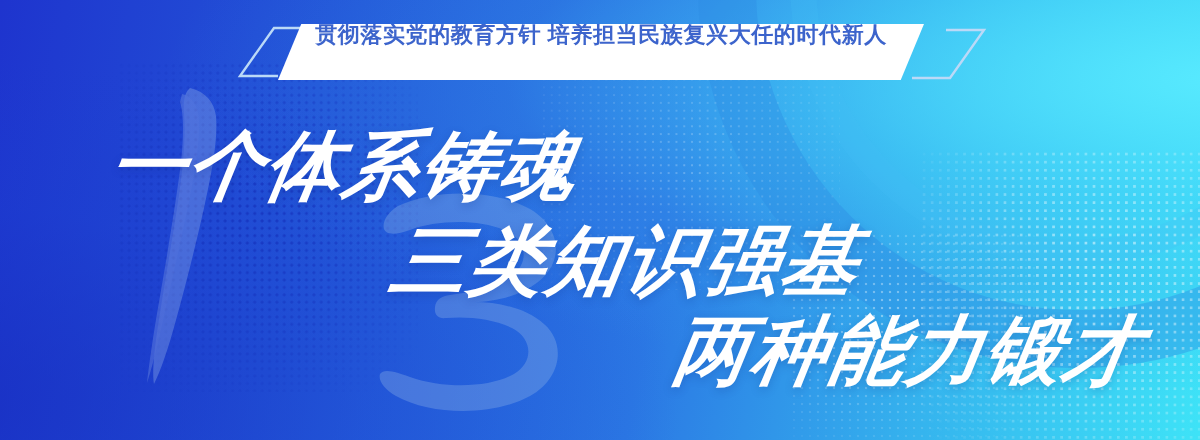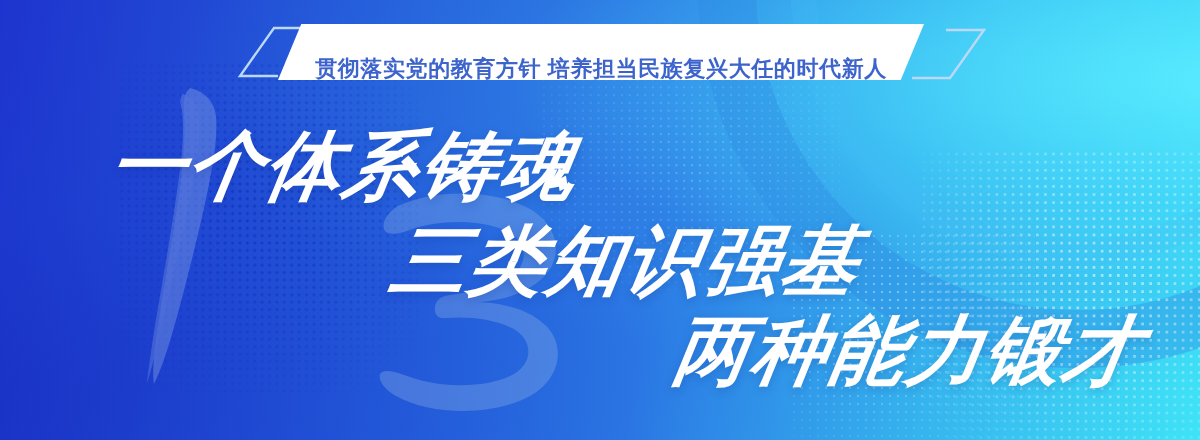--- a/index.html
+++ b/index.html
@@ -102,21 +102,21 @@
     position:absolute;
     left:0;top:24px;
     width:1200px;height:60px;
   }
   .hdr-banner{
     position:absolute;
     left:278px;top:0;
     width:646px;height:56px;
     background:#ffffff;
     clip-path:polygon(3.6% 0%, 100% 0%, 96.4% 100%, 0% 100%);
-    display:flex;align-items:flex-end;justify-content:center;
+    display:flex;align-items:flex-start;justify-content:center;
   }
   .hdr-text{
     font-size:22px;
     font-weight:bold;
     letter-spacing:.6px;
     color:var(--subtitle-color);
     white-space:nowrap;
     line-height:1;
   }
   .bracket{

